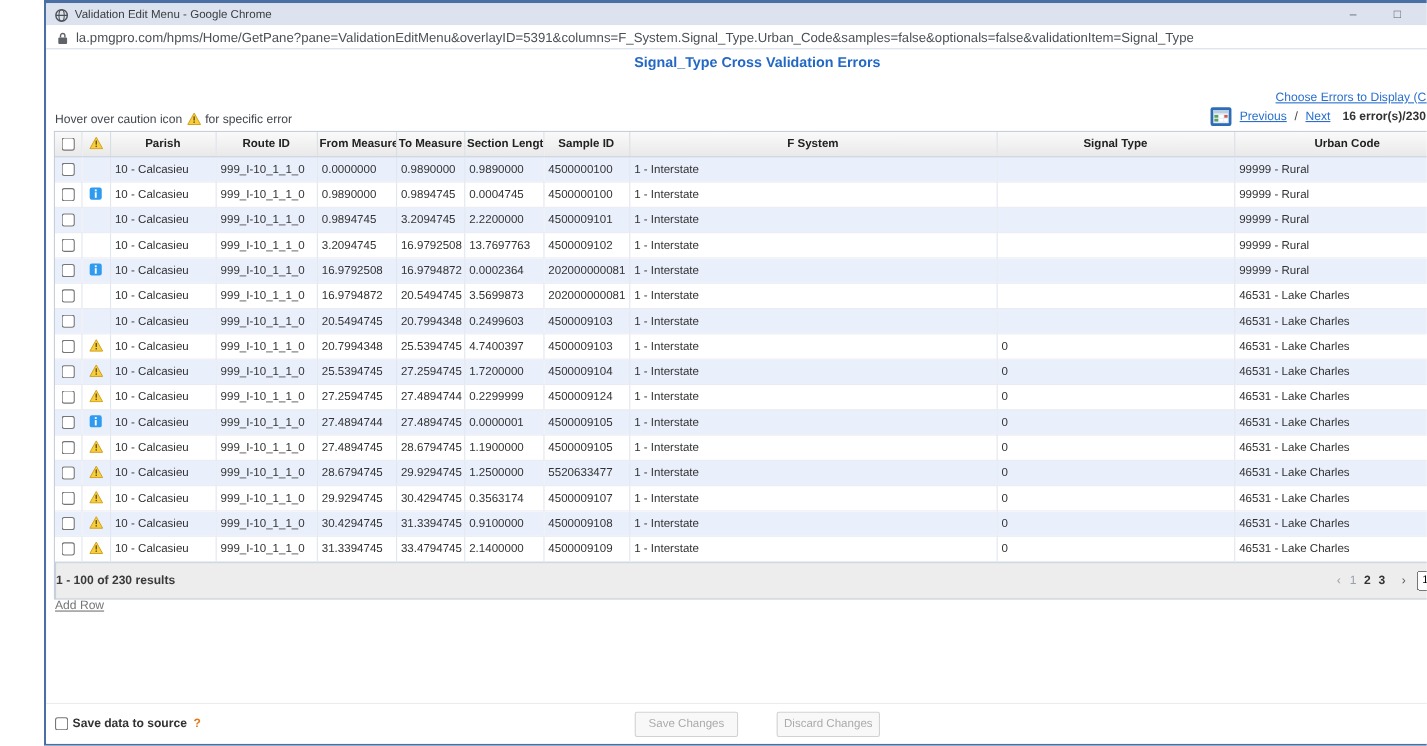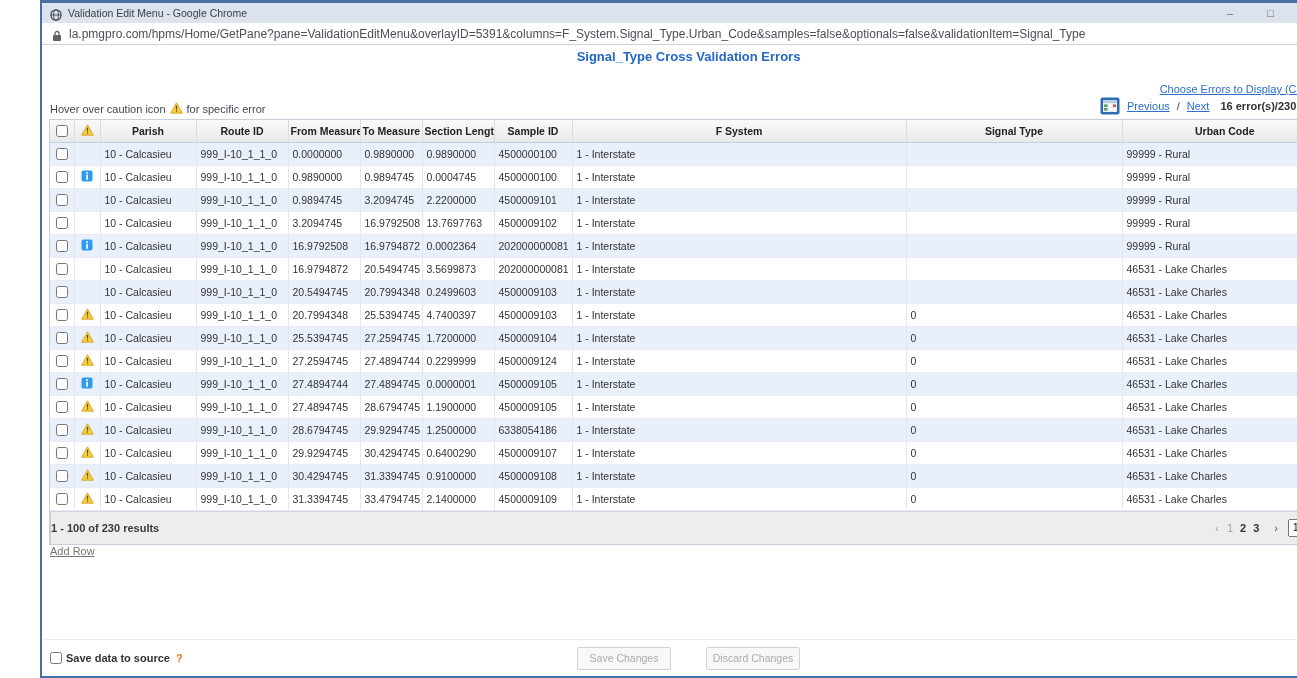--- a/index.html
+++ b/index.html
@@ -372,37 +372,37 @@
               <td class="c"><span><svg viewBox="0 0 13 12" width="13" height="12" style="vertical-align:-1px">
                     <path d="M6.5 0.8 L12.3 11.2 H0.7 Z" fill="#f9ce3d" stroke="#cfa11e" stroke-width="0.9"></path>
                     <rect x="5.9" y="3.8" width="1.2" height="3.7" fill="#5b4a10"></rect>
                     <rect x="5.9" y="8.4" width="1.2" height="1.3" fill="#5b4a10"></rect>
                   </svg></span></td>
               <td>10 - Calcasieu</td>
               <td>999_I-10_1_1_0</td>
               <td>28.6794745</td>
               <td>29.9294745</td>
               <td>1.2500000</td>
-              <td>6338054186</td>
+              <td>5520633477</td>
               <td>1 - Interstate</td>
               <td>0</td>
               <td>46531 - Lake Charles</td>
             </tr>
             <tr>
               <td class="c"><input type="checkbox" style=""></td>
               <td class="c"><span><svg viewBox="0 0 13 12" width="13" height="12" style="vertical-align:-1px">
                     <path d="M6.5 0.8 L12.3 11.2 H0.7 Z" fill="#f9ce3d" stroke="#cfa11e" stroke-width="0.9"></path>
                     <rect x="5.9" y="3.8" width="1.2" height="3.7" fill="#5b4a10"></rect>
                     <rect x="5.9" y="8.4" width="1.2" height="1.3" fill="#5b4a10"></rect>
                   </svg></span></td>
               <td>10 - Calcasieu</td>
               <td>999_I-10_1_1_0</td>
               <td>29.9294745</td>
               <td>30.4294745</td>
-              <td>0.6400290</td>
+              <td>0.3563174</td>
               <td>4500009107</td>
               <td>1 - Interstate</td>
               <td>0</td>
               <td>46531 - Lake Charles</td>
             </tr>
             <tr class="alt">
               <td class="c"><input type="checkbox" style=""></td>
               <td class="c"><span><svg viewBox="0 0 13 12" width="13" height="12" style="vertical-align:-1px">
                     <path d="M6.5 0.8 L12.3 11.2 H0.7 Z" fill="#f9ce3d" stroke="#cfa11e" stroke-width="0.9"></path>
                     <rect x="5.9" y="3.8" width="1.2" height="3.7" fill="#5b4a10"></rect>

